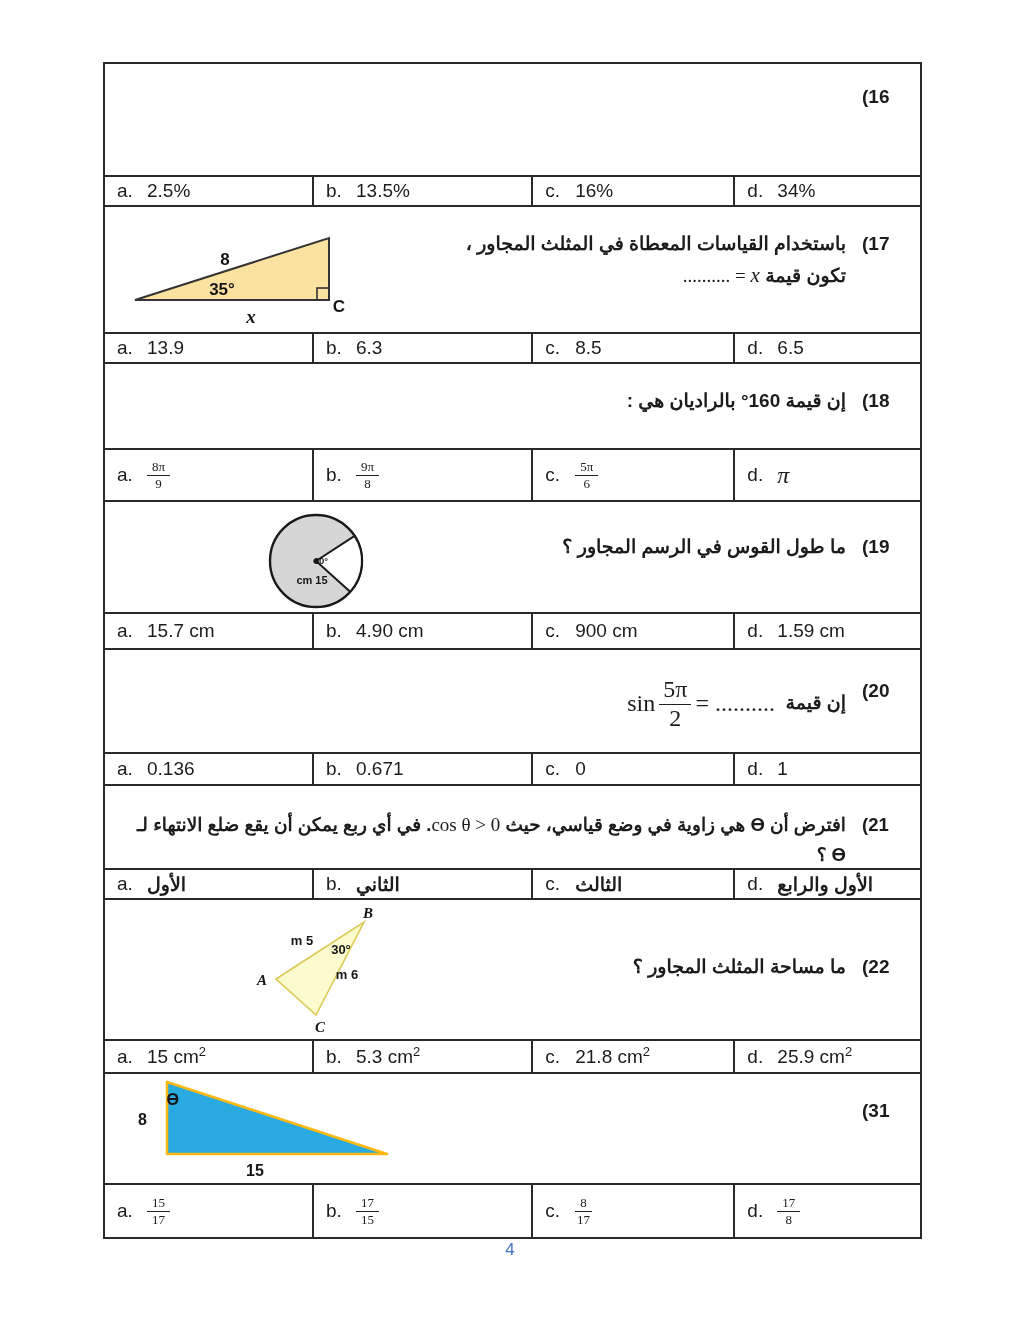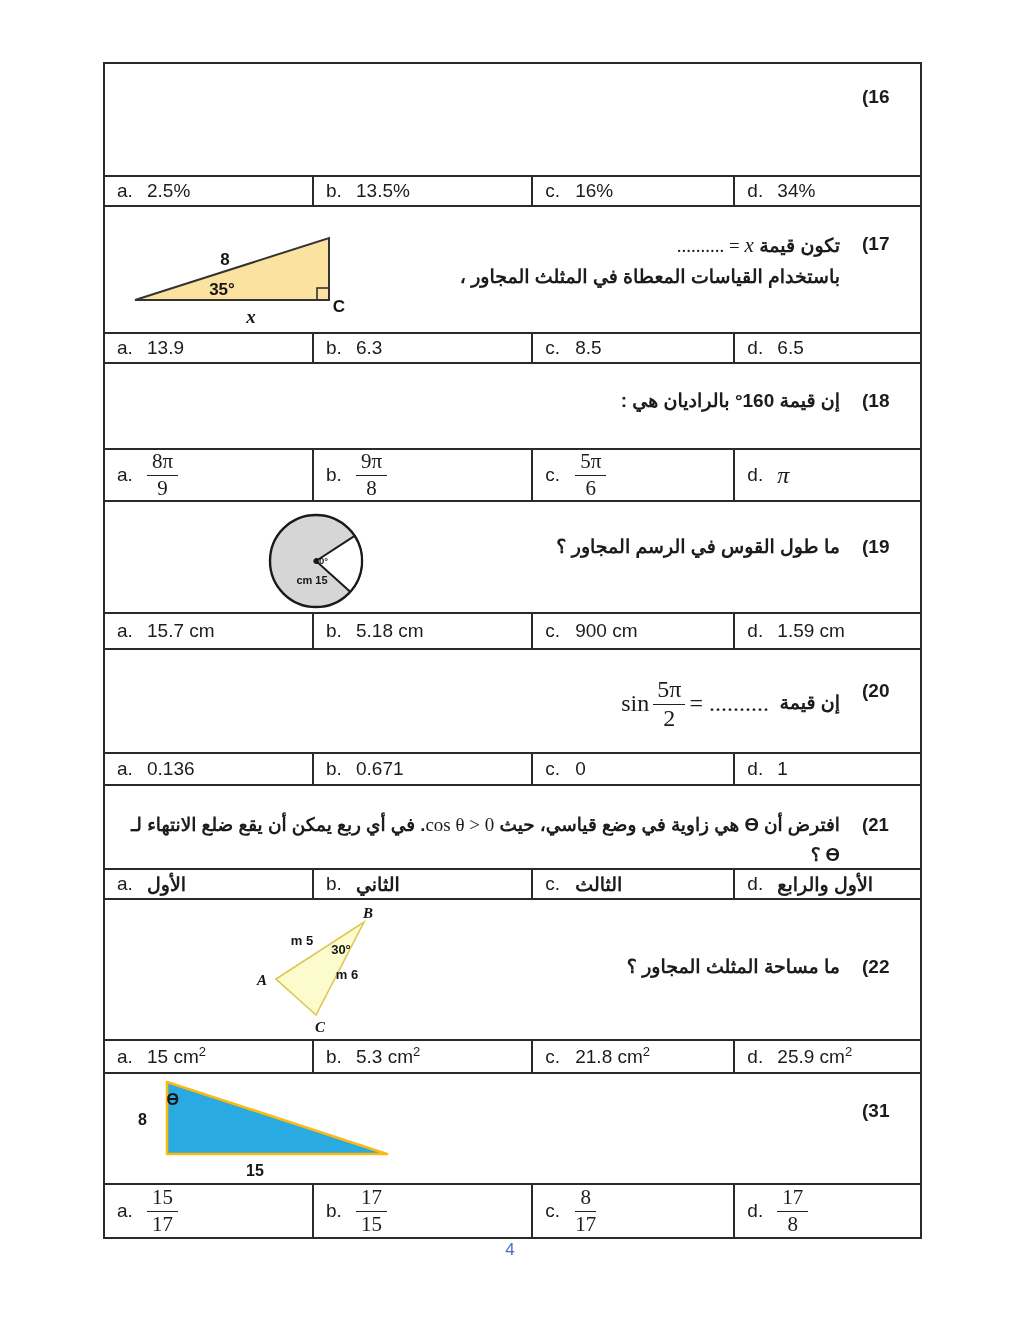--- a/index.html
+++ b/index.html
@@ -3,21 +3,21 @@
 <meta charset="utf-8">
 <style>
   html,body{margin:0;padding:0;background:#ffffff;}
   body{width:1020px;height:1320px;position:relative;overflow:hidden;
        font-family:"Liberation Sans",sans-serif;color:#1c1c1c;}
   .sheet{position:absolute;left:103px;top:62px;width:819px;box-sizing:border-box;
          border:2px solid #2a2a2a;background:#fff;}
   .qrow{position:relative;box-sizing:border-box;border-bottom:2px solid #2a2a2a;
         direction:rtl;display:flex;align-items:flex-start;column-gap:16px;
         padding:0 14px;font-size:19px;font-weight:600;line-height:1.58;}
-  .qnum{min-width:44px;flex:0 0 auto;font-weight:600;margin-left:6px;}
+  .qnum{min-width:44px;flex:0 0 auto;font-weight:600;}
   .qtext{flex:1;text-align:right;}
   .arow{display:flex;direction:ltr;box-sizing:border-box;border-bottom:2px solid #2a2a2a;}
   .acell{box-sizing:border-box;display:flex;align-items:center;padding:2px 12px;
          font-size:19px;font-weight:400;}
   .acell + .acell{border-left:2px solid #2a2a2a;}
   .c1{flex:0 0 25.4%;} .c2{flex:0 0 26.9%;} .c3{flex:0 0 24.8%;} .c4{flex:1;}
   .olabel{flex:0 0 30px;}
   .q16{height:113px;padding-top:18px;}
   .a16{height:30px;}
   .q17{height:127px;padding-top:22px;}
@@ -38,21 +38,21 @@
   .mathltr{direction:ltr;unicode-bidi:isolate;display:inline-block;}
   .mvar{font-family:"Liberation Serif","DejaVu Serif",serif;font-style:italic;
         font-size:21px;font-weight:500;}
   .mserif{font-family:"Liberation Serif","DejaVu Serif",serif;font-weight:400;font-size:19px;}
   .m20{display:inline-flex;align-items:center;vertical-align:middle;
        font-family:"Liberation Serif","DejaVu Serif",serif;font-weight:400;font-size:24px;}
   .mfrac{display:inline-block;text-align:center;margin:0 4px;
          font-family:"Liberation Serif","DejaVu Serif",serif;line-height:1.15;}
   .mfrac .fn{display:block;border-bottom:1.4px solid #222;padding:0 4px;}
   .mfrac .fd{display:block;}
-  .afrac{display:inline-block;text-align:center;font-size:21px;line-height:1.2;
+  .afrac{display:inline-block;text-align:center;font-size:13px;line-height:1.2;
          font-family:"Liberation Serif","DejaVu Serif",serif;}
   .afrac .fn{display:block;border-bottom:1.4px solid #222;padding:0 5px;}
   .afrac .fd{display:block;}
   .pival{font-family:"Liberation Serif","DejaVu Serif",serif;font-style:italic;
          font-size:24px;line-height:1;}
   sup{font-size:13px;}
   .arval{font-weight:600;}
   .pagenum{position:absolute;left:0;top:1240px;width:1020px;text-align:center;
            font-size:17px;}
   
@@ -89,24 +89,24 @@
       </div>
     <div class="acell c4">
         <span class="olabel">d.</span>
         <span class="oval">34%</span>
       </div>
   </div>
 
   <div class="qrow q17">
     <span class="qnum" dir="ltr">(17</span>
     <div class="qtext">
+      <div>باستخدام القياسات المعطاة في المثلث المجاور ،</div>
       <div><span>تكون قيمة</span>
         <span class="mathltr"><span class="mserif">.......... = </span><span class="mvar">x</span></span>
       </div>
-      <div>باستخدام القياسات المعطاة في المثلث المجاور ،</div>
     </div>
     <svg class="dia" style="left:27px;top:24px;" width="232" height="98" viewBox="0 0 232 98">
       <polygon points="3,69 197,69 197,7" stroke="#333333" stroke-width="2" fill="#FBE2A0"></polygon>
       <rect x="185" y="57" width="12" height="12" fill="none" stroke="#333333" stroke-width="1.6"></rect>
       <text class="dlab" x="93" y="34" text-anchor="middle">8</text>
       <text class="dlab" x="90" y="64" text-anchor="middle">35°</text>
       <text class="dvar" x="119" y="92" text-anchor="middle">x</text>
       <text class="dlab" x="213" y="81">C</text>
     </svg>
   </div>
@@ -172,21 +172,21 @@
       <text class="dmedb" x="52" y="80" text-anchor="middle">15 cm</text>
     </svg>
   </div>
   <div class="arow a19">
     <div class="acell c1">
         <span class="olabel">a.</span>
         <span class="oval">15.7 cm</span>
       </div>
     <div class="acell c2">
         <span class="olabel">b.</span>
-        <span class="oval">5.18 cm</span>
+        <span class="oval">4.90 cm</span>
       </div>
     <div class="acell c3">
         <span class="olabel">c.</span>
         <span class="oval">900 cm</span>
       </div>
     <div class="acell c4">
         <span class="olabel">d.</span>
         <span class="oval">1.59 cm</span>
       </div>
   </div>

